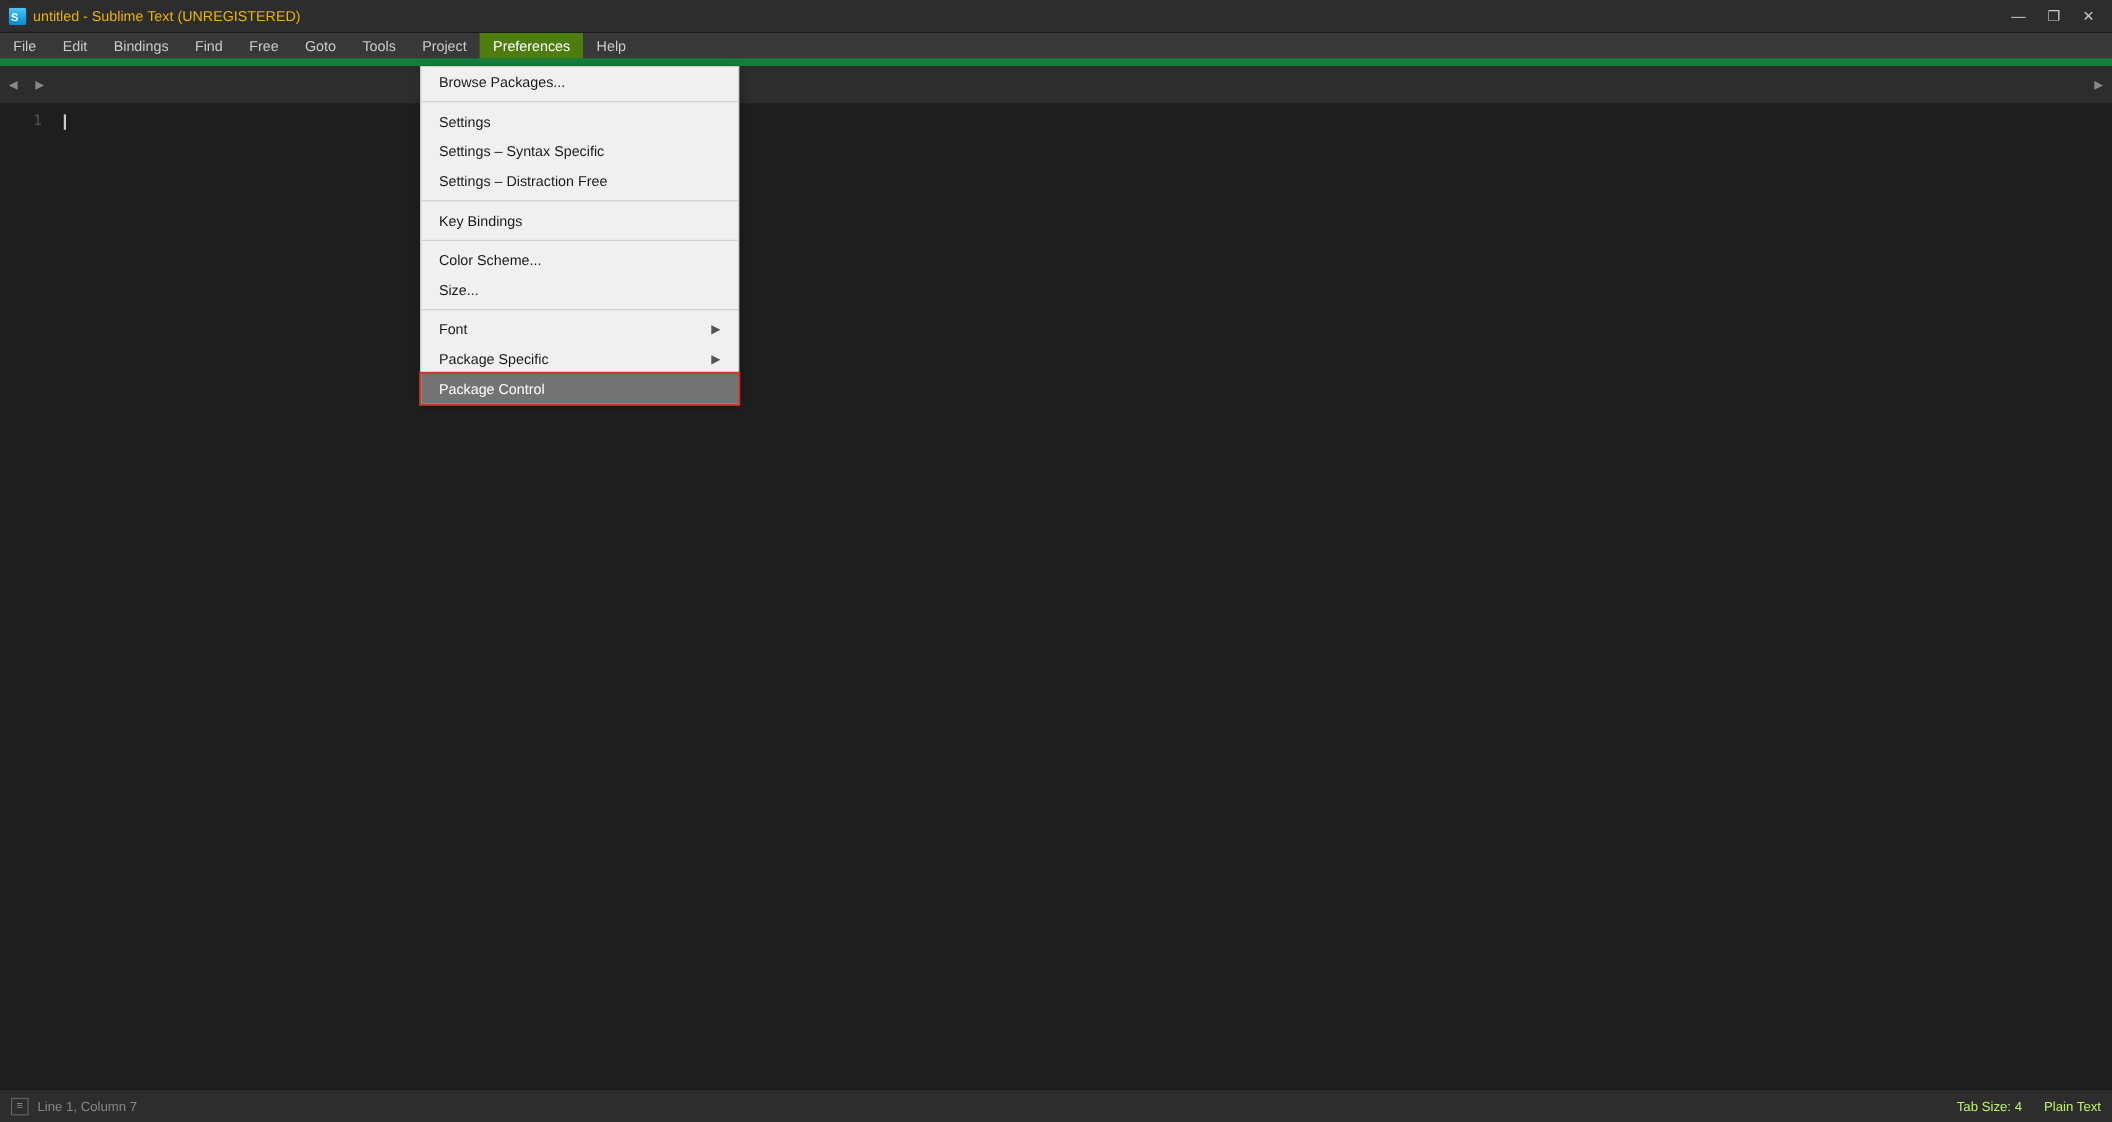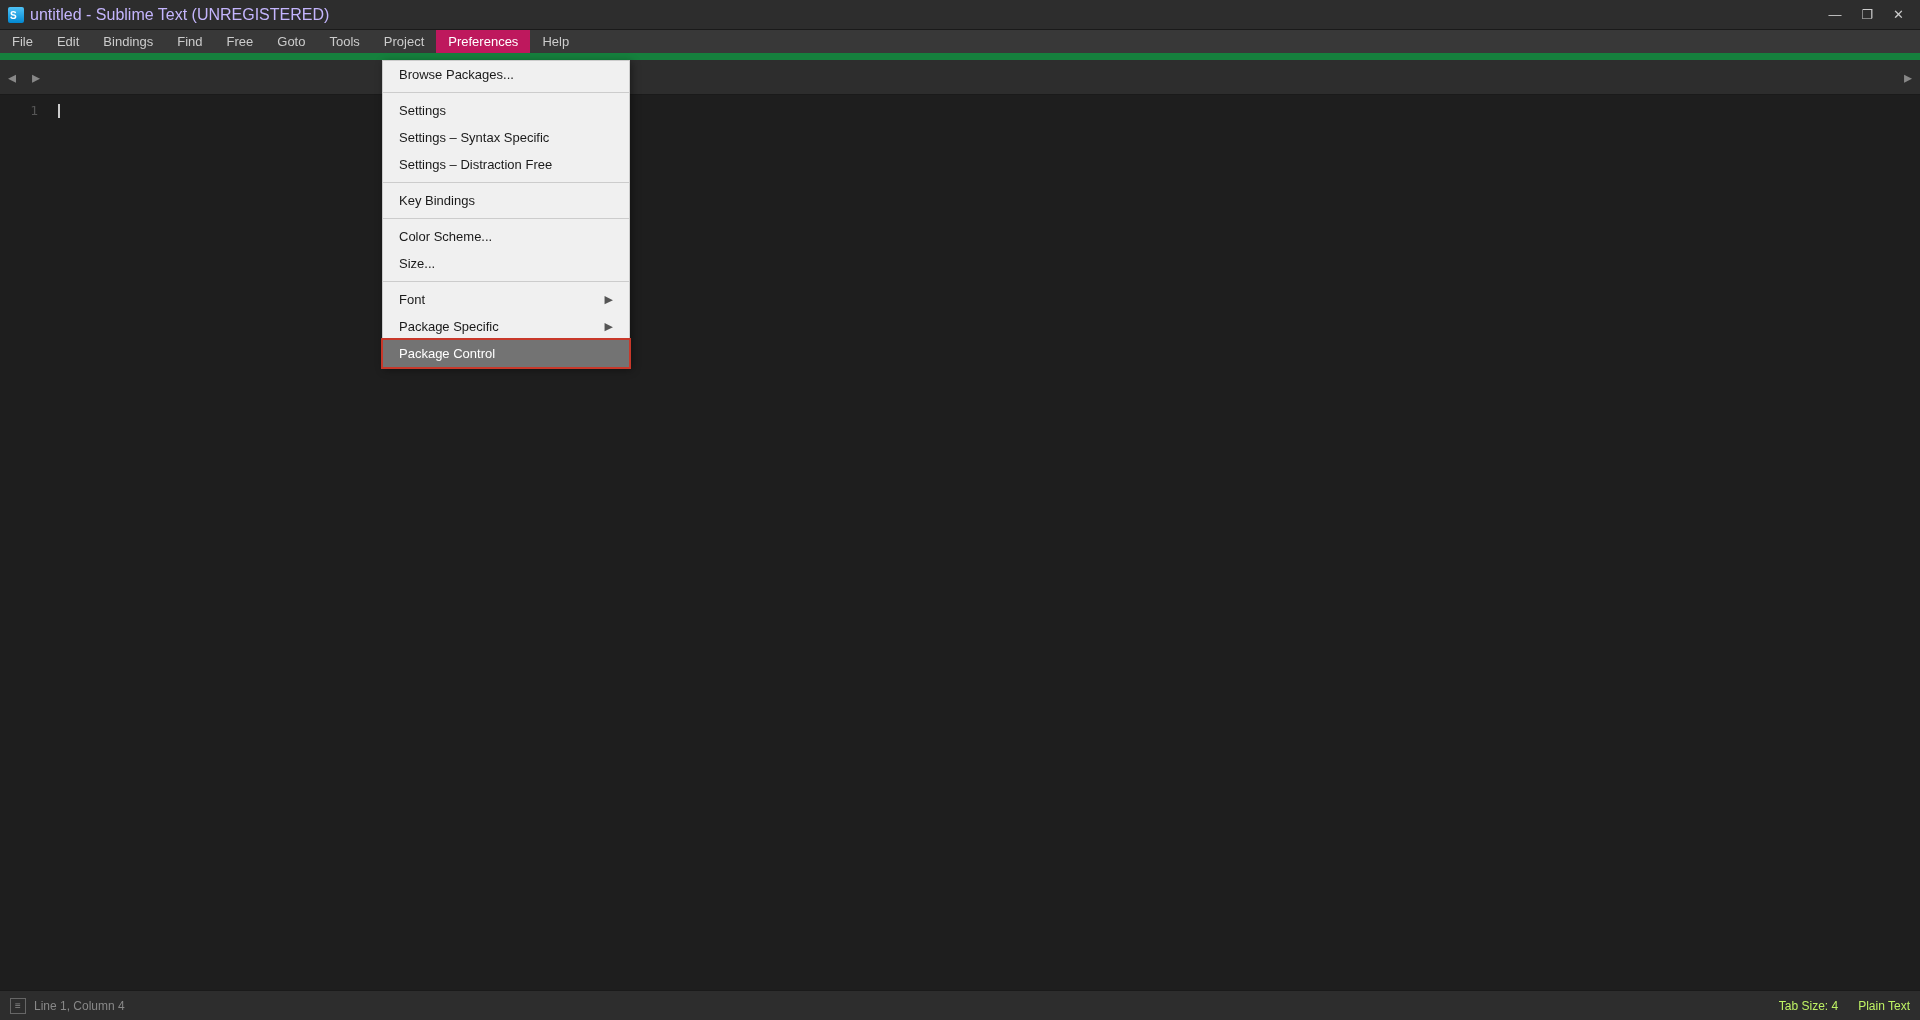--- a/index.html
+++ b/index.html
@@ -21,22 +21,22 @@
       justify-content: space-between;
       padding: 0 8px;
       border-bottom: 1px solid #1a1a1a;
     }
     #title-left {
       display: flex;
       align-items: center;
       gap: 6px;
     }
     #title-text {
-      color: #c4b5fd;
-      font-size: 16px;
+      color: #eab308;
+      font-size: 13px;
     }
     #title-controls {
       display: flex;
       gap: 4px;
     }
     .title-btn {
       color: #cccccc;
       font-size: 13px;
       cursor: pointer;
       padding: 0 8px;
@@ -55,21 +55,21 @@
     }
     .menu-item {
       padding: 0 12px;
       color: #cccccc;
       font-size: 13px;
       display: flex;
       align-items: center;
       cursor: pointer;
     }
     .menu-item.active {
-      background: #be185d;
+      background: #4d7c0f;
       color: #ffffff;
     }
 
     
     #tab-bar {
       height: 35px;
       background: #2d2d2d;
       display: flex;
       align-items: center;
       border-bottom: 1px solid #1a1a1a;
@@ -158,21 +158,21 @@
       gap: 20px;
       color: #bef264;
       font-size: 12px;
     }
 
     
     #dropdown-menu {
       position: absolute;
       top: 60px;
       left: 382px;
-      width: 248px;
+      width: 290px;
       background: #f0f0f0;
       border: 1px solid #ccc;
       box-shadow: 2px 2px 8px rgba(0,0,0,0.4);
       z-index: 100;
     }
     .menu-separator {
       height: 1px;
       background: #ccc;
       margin: 4px 0;
     }
@@ -291,19 +291,19 @@
   <div class="dropdown-item highlighted">
     <span>Package Control</span>
   </div>
 </div>
 
 <div id="status-bar">
   <div id="status-left">
     <div id="status-icon">
       <span>≡</span>
     </div>
-    <span>Line 1, Column 4</span>
+    <span>Line 1, Column 7</span>
   </div>
   <div id="status-right">
     <span>Tab Size: 4</span>
     <span>Plain Text</span>
   </div>
 </div>
 
 </body></html>

